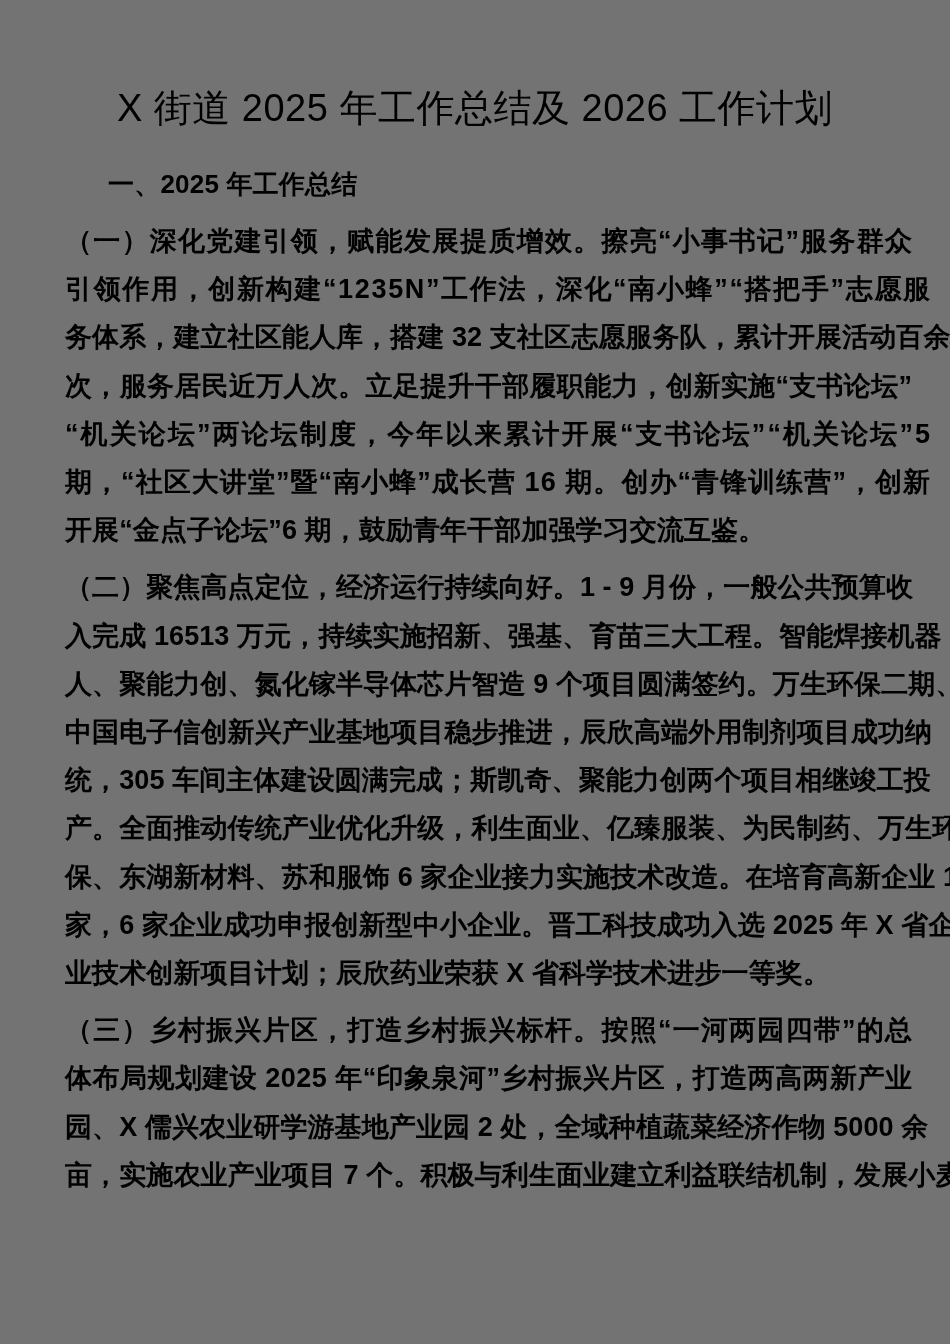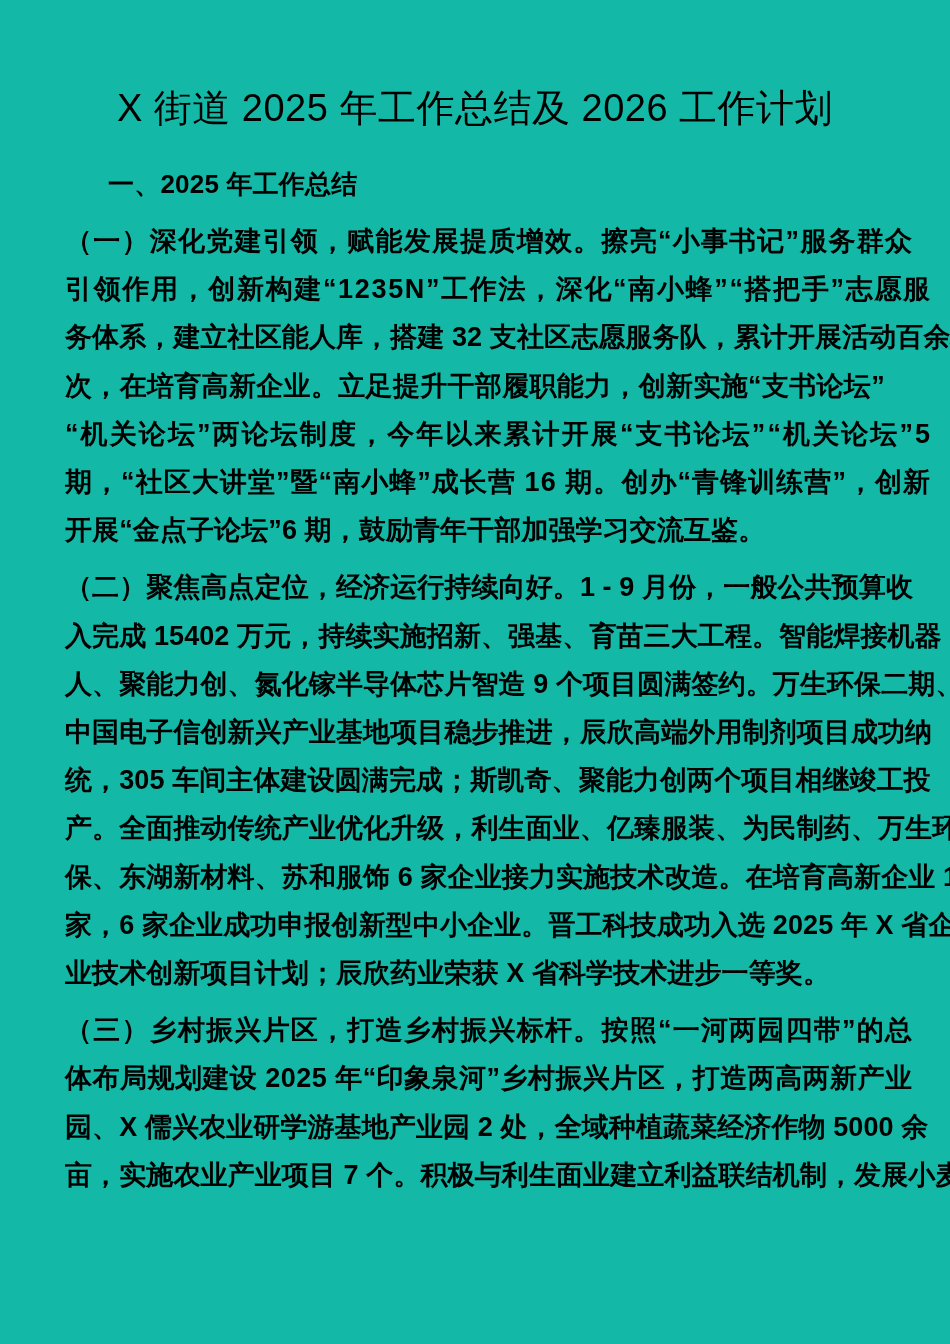--- a/index.html
+++ b/index.html
@@ -13,21 +13,21 @@
     overflow: hidden;
     font-family: "Liberation Sans", "DejaVu Sans", sans-serif;
     color: #000000;
     -webkit-font-smoothing: antialiased;
   }
 
   .page {
     position: relative;
     width: 950px;
     height: 1344px;
-    background: #14b8a6;
+    background: #737373;
     box-sizing: border-box;
   }
 
   
   .doc-title {
     position: absolute;
     left: 0;
     top: 57px;
     width: 950px;
     text-align: center;
@@ -77,29 +77,29 @@
   <h1 class="doc-title">X 街道 2025 年工作总结及 2026 工作计划</h1>
 
   <div class="body-block">
 
     <div class="section-heading">一、2025 年工作总结</div>
 
     <div class="para">
       <span class="ln" style="letter-spacing: 1.234px;">（一）深化党建引领，赋能发展提质增效。擦亮“小事书记”服务群众</span>
       <span class="ln" style="letter-spacing: 1.661px;">引领作用，创新构建“1235N”工作法，深化“南小蜂”“搭把手”志愿服</span>
       <span class="ln">务体系，建立社区能人库，搭建 32 支社区志愿服务队，累计开展活动百余场</span>
-      <span class="ln" style="letter-spacing: 0.323px;">次，在培育高新企业。立足提升干部履职能力，创新实施“支书论坛”</span>
+      <span class="ln" style="letter-spacing: 0.323px;">次，服务居民近万人次。立足提升干部履职能力，创新实施“支书论坛”</span>
       <span class="ln" style="letter-spacing: 2.095px;">“机关论坛”两论坛制度，今年以来累计开展“支书论坛”“机关论坛”5</span>
       <span class="ln" style="letter-spacing: 1.058px;">期，“社区大讲堂”暨“南小蜂”成长营 16 期。创办“青锋训练营”，创新</span>
       <span class="ln">开展“金点子论坛”6 期，鼓励青年干部加强学习交流互鉴。</span>
     </div>
 
     <div class="para">
       <span class="ln">（二）聚焦高点定位，经济运行持续向好。1 - 9 月份，一般公共预算收</span>
-      <span class="ln">入完成 15402 万元，持续实施招新、强基、育苗三大工程。智能焊接机器</span>
+      <span class="ln">入完成 16513 万元，持续实施招新、强基、育苗三大工程。智能焊接机器</span>
       <span class="ln">人、聚能力创、氮化镓半导体芯片智造 9 个项目圆满签约。万生环保二期、</span>
       <span class="ln">中国电子信创新兴产业基地项目稳步推进，辰欣高端外用制剂项目成功纳</span>
       <span class="ln">统，305 车间主体建设圆满完成；斯凯奇、聚能力创两个项目相继竣工投</span>
       <span class="ln">产。全面推动传统产业优化升级，利生面业、亿臻服装、为民制药、万生环</span>
       <span class="ln">保、东湖新材料、苏和服饰 6 家企业接力实施技术改造。在培育高新企业 10</span>
       <span class="ln">家，6 家企业成功申报创新型中小企业。晋工科技成功入选 2025 年 X 省企</span>
       <span class="ln">业技术创新项目计划；辰欣药业荣获 X 省科学技术进步一等奖。</span>
     </div>
 
     <div class="para">

